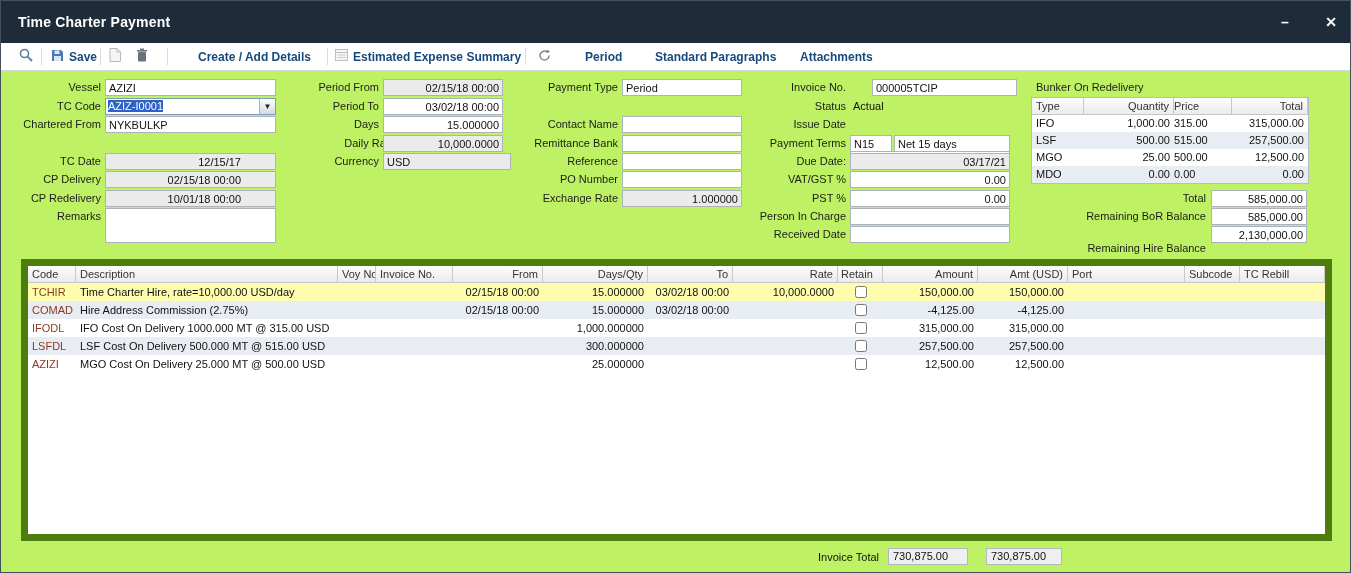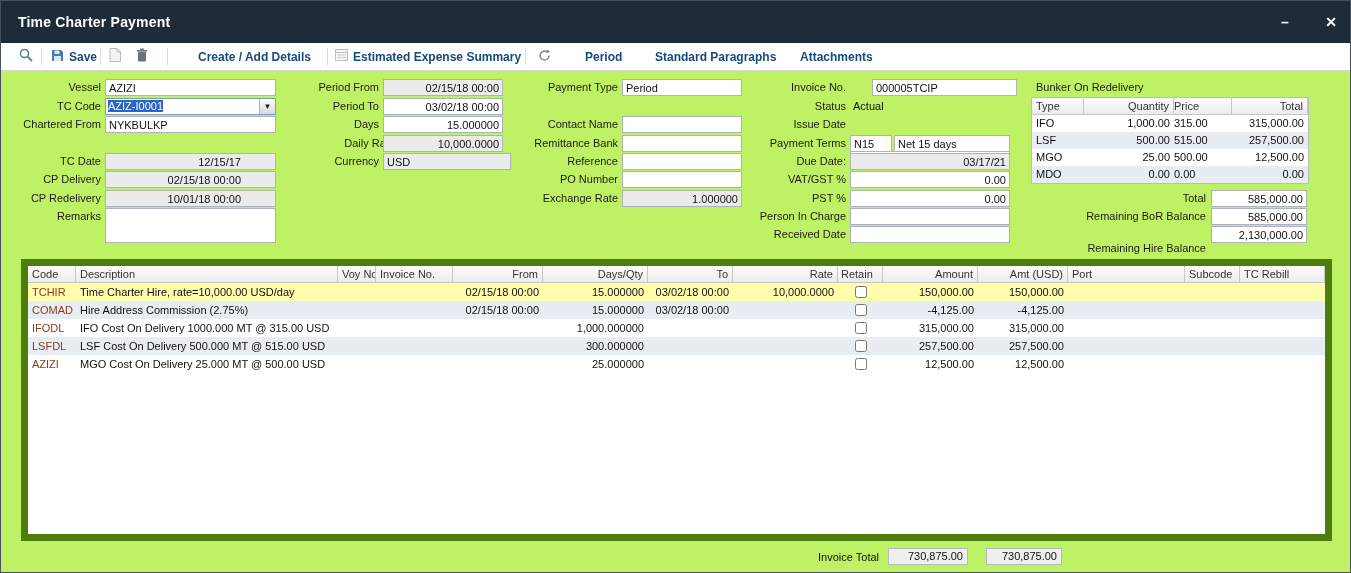--- a/index.html
+++ b/index.html
@@ -54,21 +54,21 @@
   .c7{width:85px}.c8{width:105px}.c9{width:45px;padding:0}.c10{width:95px}.c11{width:90px}
   .c12{width:117px}.c13{width:55px}.c14{flex:1}
   .code{color:#8b3a1e}
   .sel{background:#fdfdad}
   .alt{background:#e8edf3}
   .ctr{display:flex;align-items:center;justify-content:center}
   .cb{width:12px;height:12px;margin:0}
 
   
   .ftr-lbl{position:absolute;left:690px;top:548px;width:188px;text-align:right;font-size:11px;line-height:17px;color:#111}
-  .ftr-box{position:absolute;top:547px;height:17px;border:1px solid #b3b9c0;background:#edeff1;font-size:11px;line-height:15px;text-align:right;padding:0 4px;color:#111}
+  .ftr-box{position:absolute;top:547px;height:17px;border:1px solid #b3b9c0;background:#edeff1;font-size:11px;line-height:15px;text-align:left;padding:0 4px;color:#111}
 </style>
 </head>
 <body>
 
 <div class="window">
 
   <div class="titlebar">
     <div class="title">Time Charter Payment</div>
     <div class="winbtn" style="left:1272px">–</div>
     <div class="winbtn" style="left:1318px">✕</div>

